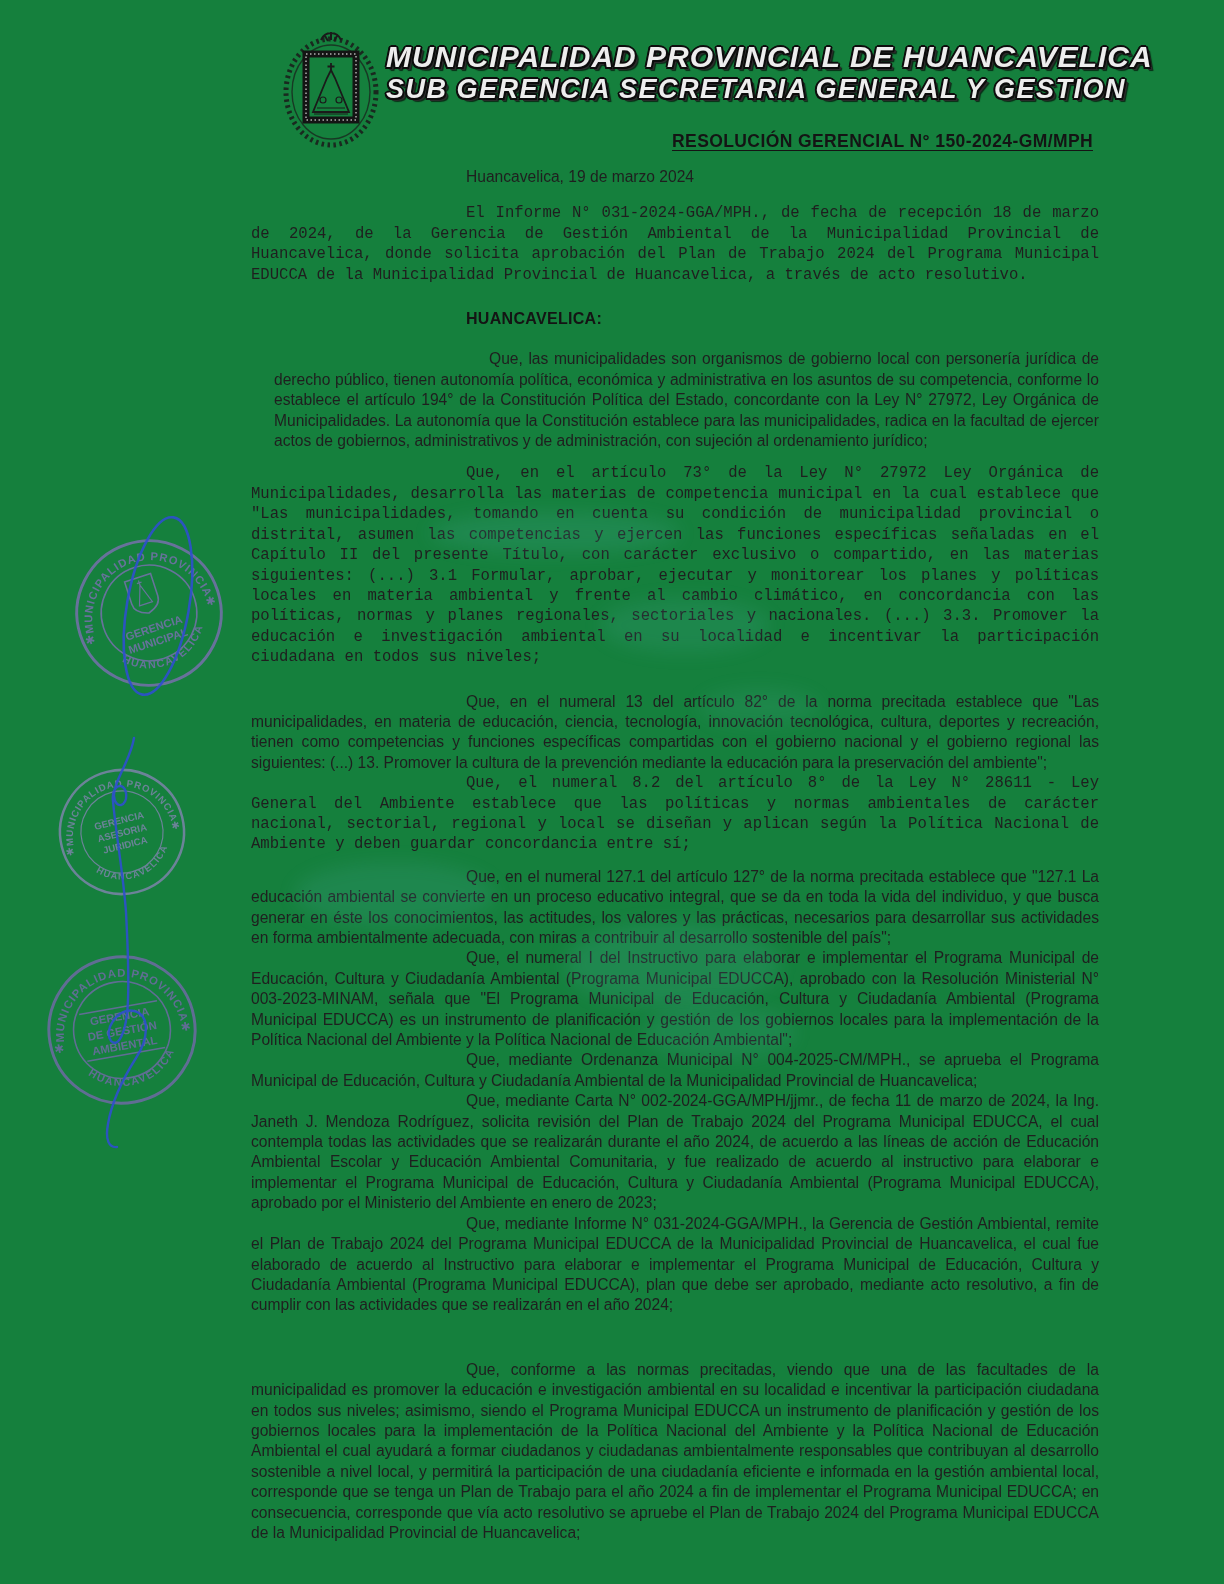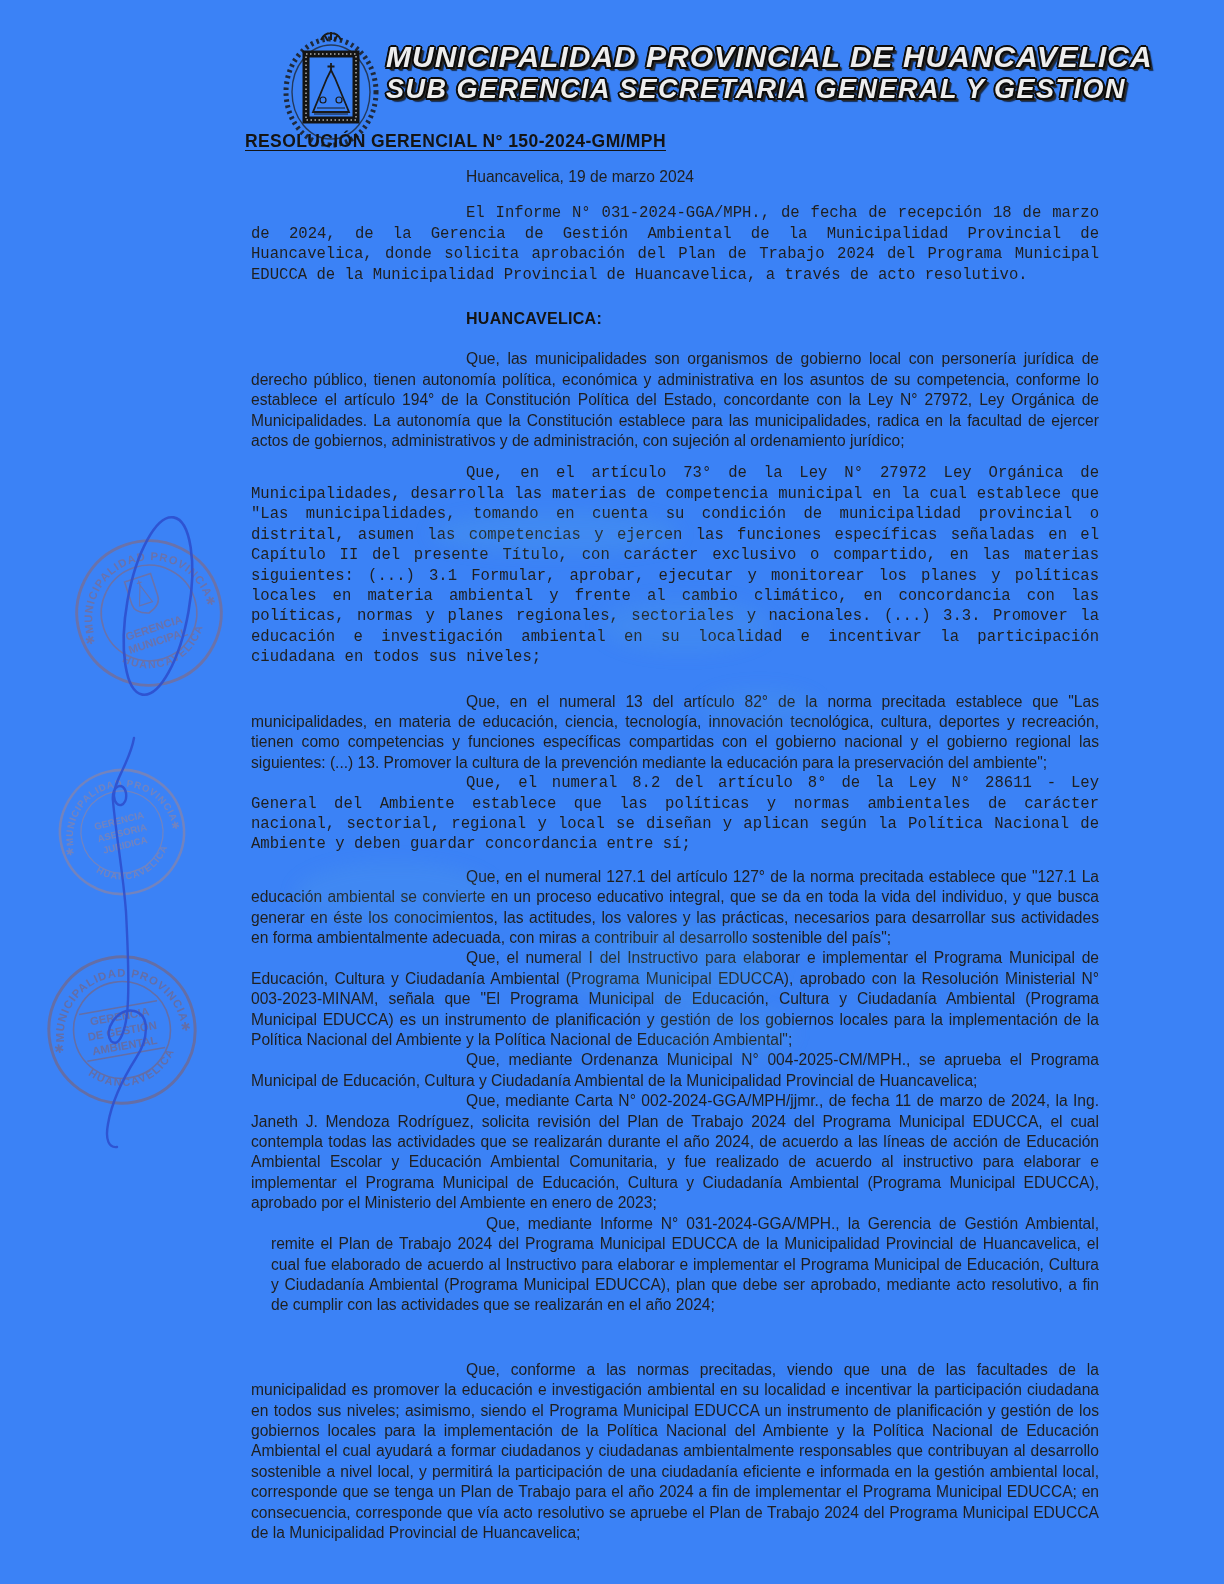--- a/index.html
+++ b/index.html
@@ -1,56 +1,56 @@
 <!DOCTYPE html>
 <html><head>
 <meta charset="utf-8">
 <style>
   html,body { margin:0; padding:0; background:#e8e8e8; }
   .page {
     position:relative; width:1224px; height:1584px;
-    background:#3b82f6; overflow:hidden;
+    background:#15803d; overflow:hidden;
     font-family:"Liberation Sans", sans-serif;
     color:#1f1f1f;
   }
 
   
   .logo { position:absolute; left:281px; top:30px; width:100px; height:120px; }
   .org-line {
     position:absolute; left:386px;
     font-weight:900; font-style:italic; white-space:nowrap;
     color:#ededed;
     text-shadow:
       -1.5px -1.5px 0 #0d0d0d, 1.5px -1.5px 0 #0d0d0d,
       -1.5px 1.5px 0 #0d0d0d, 1.5px 1.5px 0 #0d0d0d,
       -2px 0 0 #0d0d0d, 2px 0 0 #0d0d0d, 0 -2px 0 #0d0d0d, 0 2px 0 #0d0d0d,
       3px 3px 0 #2a2a2a, 4px 4px 1px rgba(0,0,0,.65);
   }
   .org1 { top:40px; font-size:30px; letter-spacing:1px; }
   .org2 { top:74px; font-size:27px; letter-spacing:1.5px; }
   .res-title {
     position:absolute; left:245px; top:131px; width:848px;
-    text-align:left; font-weight:bold; font-size:17.5px;
+    text-align:right; font-weight:bold; font-size:17.5px;
     letter-spacing:.4px; color:#141414;
     text-decoration:underline; text-underline-offset:3px;
   }
 
   
   .content {
     position:absolute; left:251px; top:167px; width:848px;
     font-size:15.6px; line-height:20.4px; text-align:justify;
   }
   .dateline { margin:0 0 16px 215px; }
   .sec-h { margin:0 0 24px 215px; font-weight:bold; font-size:16px; letter-spacing:.3px; color:#141414; }
   .sec-h.cons { margin-bottom:20px; }
   .content p { margin:0; text-indent:215px; }
-  p.mb-sm { margin-bottom:12px; }
+  p.mb-sm { margin-bottom:12px;margin-left:23px; }
   p.mb-md { margin-bottom:24px;font-family:Liberation Mono, monospace; }
   p.mb-lg { margin-bottom:12px;font-family:Liberation Mono, monospace; }
-  p.mb-xl { margin-bottom:44px;margin-left:20px; }
+  p.mb-xl { margin-bottom:44px; }
 
   
   .stamp { position:absolute; pointer-events:none; }
   .stamp-1 { left:71px; top:535px; width:156px; height:156px; transform:rotate(-18deg); opacity:.92; }
   .stamp-2 { left:55px; top:765px; width:134px; height:134px; transform:rotate(-14deg); opacity:.8; }
   .stamp-3 { left:43px; top:951px; width:158px; height:158px; transform:rotate(-10deg); opacity:.9; }
   .stamp text { font-family:"Liberation Sans", sans-serif; }
   .pen-overlay { position:absolute; left:0; top:0; width:1224px; height:1584px; pointer-events:none; }
 
   

